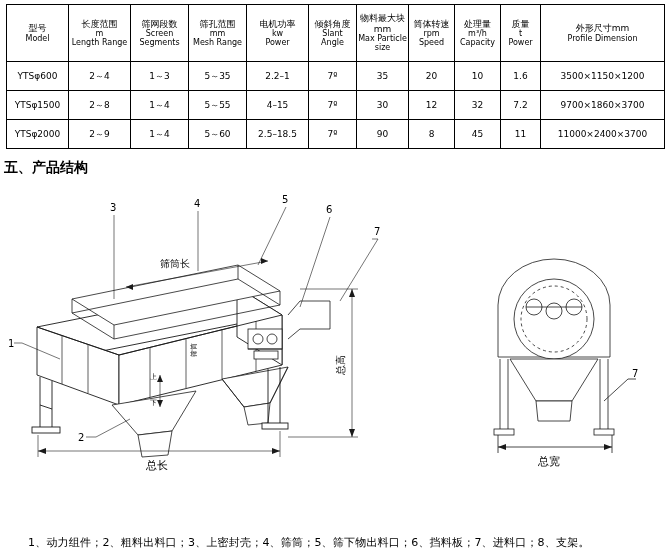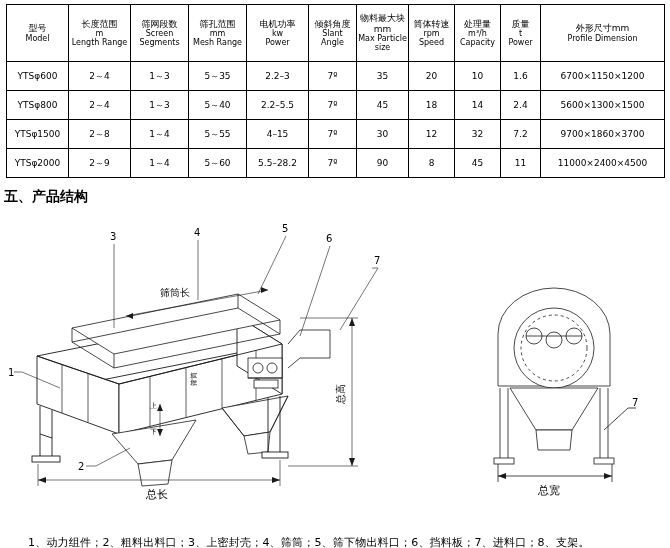--- a/index.html
+++ b/index.html
@@ -144,66 +144,53 @@
           <div class="en">Profile Dimension</div>
         </th>
       </tr>
     </thead>
     <tbody>
       <tr>
         <td>YTSφ600</td>
         <td>2～4</td>
         <td>1～3</td>
         <td>5～35</td>
-        <td>2.2–3</td>
+        <td>2.2–1</td>
         <td>7º</td>
         <td>35</td>
         <td>20</td>
         <td>10</td>
         <td>1.6</td>
-        <td>6700×1150×1200</td>
-      </tr>
-      <tr>
-        <td>YTSφ800</td>
-        <td>2～4</td>
-        <td>1～3</td>
-        <td>5～40</td>
-        <td>2.2–5.5</td>
-        <td>7º</td>
-        <td>45</td>
-        <td>18</td>
-        <td>14</td>
-        <td>2.4</td>
-        <td>5600×1300×1500</td>
+        <td>3500×1150×1200</td>
       </tr>
       <tr>
         <td>YTSφ1500</td>
         <td>2～8</td>
         <td>1～4</td>
         <td>5～55</td>
         <td>4–15</td>
         <td>7º</td>
         <td>30</td>
         <td>12</td>
         <td>32</td>
         <td>7.2</td>
         <td>9700×1860×3700</td>
       </tr>
       <tr>
         <td>YTSφ2000</td>
         <td>2～9</td>
         <td>1～4</td>
         <td>5～60</td>
-        <td>5.5–28.2</td>
+        <td>2.5–18.5</td>
         <td>7º</td>
         <td>90</td>
         <td>8</td>
         <td>45</td>
         <td>11</td>
-        <td>11000×2400×4500</td>
+        <td>11000×2400×3700</td>
       </tr>
     </tbody>
   </table>
 
   <div class="section-title">五、产品结构</div>
 
   <div class="figure">
     <svg width="670" height="300" viewBox="0 0 670 300" xmlns="http://www.w3.org/2000/svg">
       <g stroke="#1a1a1a" fill="none" stroke-width="0.8">
 

